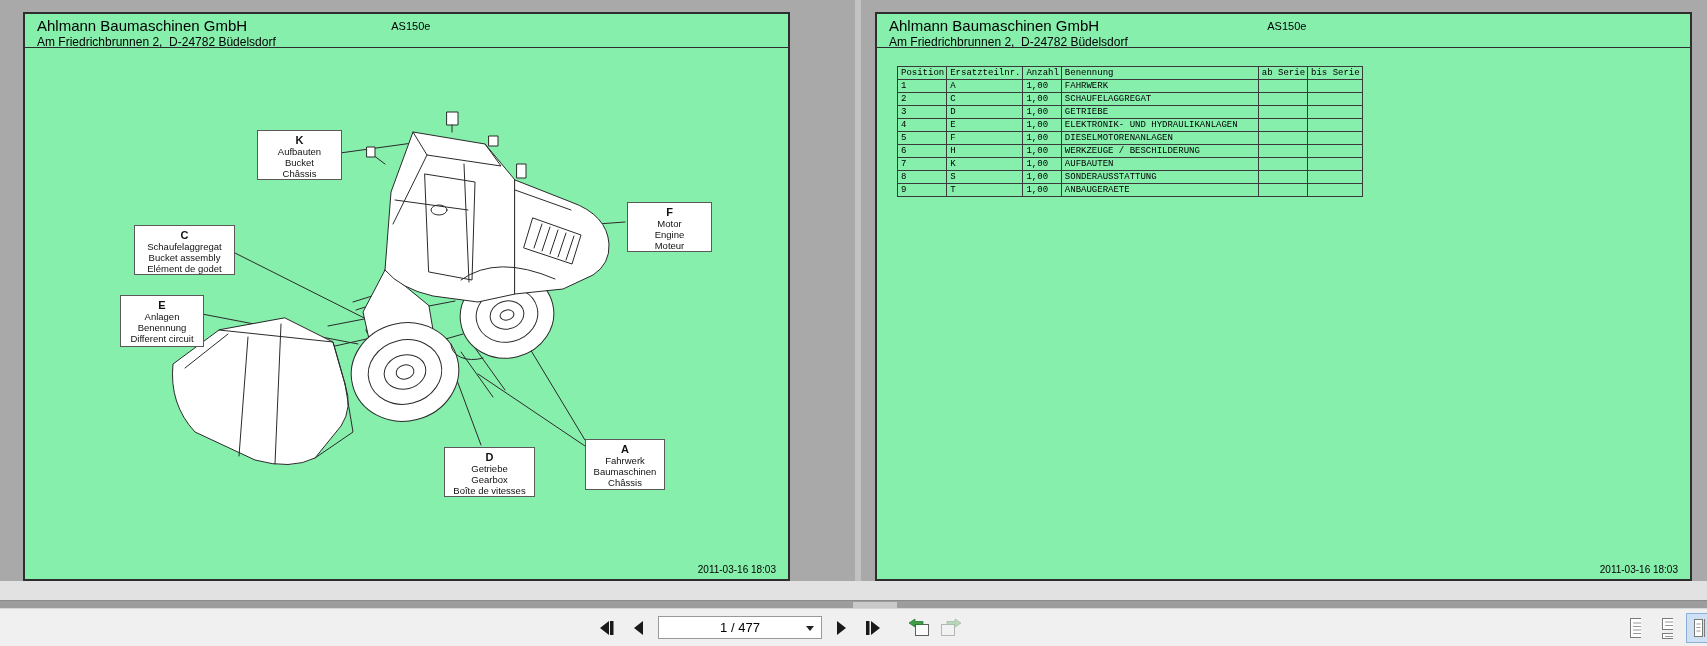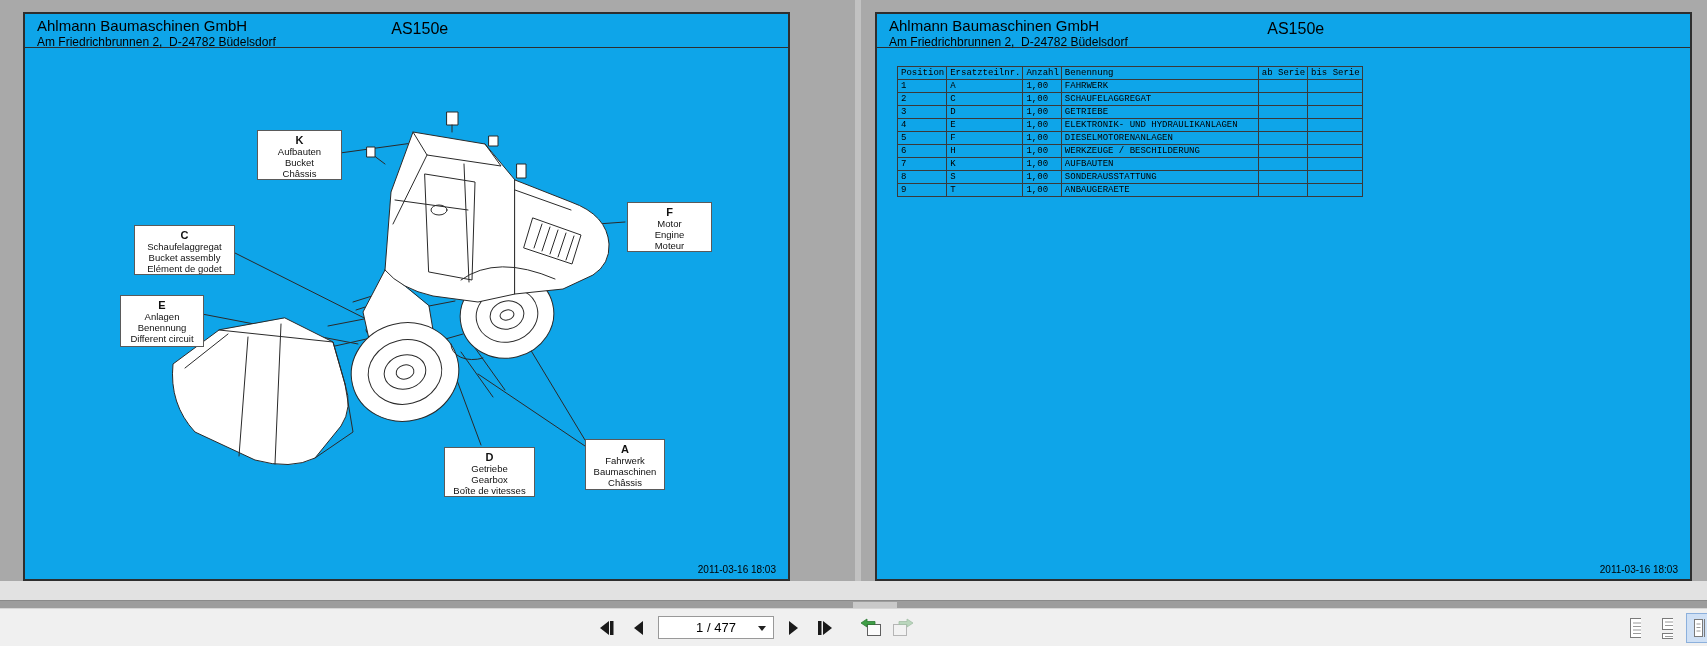--- a/index.html
+++ b/index.html
@@ -3,27 +3,27 @@
 <meta charset="utf-8">
 <style>
   html,body{margin:0;padding:0;}
   body{
     width:1707px;height:646px;position:relative;overflow:hidden;
     background:#a9a9a9;
     font-family:"Liberation Sans", sans-serif;
     -webkit-font-smoothing:antialiased;
   }
   
-  .page{position:absolute;top:12px;height:569px;background:#0ea5e9;border:2px solid #2e2e2e;box-sizing:border-box;}
+  .page{position:absolute;top:12px;height:569px;background:#86efac;border:2px solid #2e2e2e;box-sizing:border-box;}
   #page-left{left:23px;width:767px;}
   #page-right{left:875px;width:817px;}
   .page-header{position:absolute;left:0;right:0;top:0;height:33px;border-bottom:1px solid #2e2e2e;}
   .company{position:absolute;left:12px;top:3px;font-size:15px;color:#000;white-space:pre;}
   .address{position:absolute;left:12px;top:21px;font-size:12px;color:#000;white-space:pre;}
-  .model{position:absolute;left:48%;top:6px;font-size:16px;color:#000;}
+  .model{position:absolute;left:48%;top:6px;font-size:11px;color:#000;}
   .timestamp{position:absolute;right:12px;bottom:4px;font-size:10px;color:#000;text-align:center;}
   
   .drawing-svg{position:absolute;left:0;top:0;}
   .callout{position:absolute;border:1px solid #5a5a5a;background:#fff;box-sizing:border-box;
            text-align:center;font-size:9.5px;line-height:11px;padding-top:3px;color:#111;}
   .callout .key{font-weight:bold;font-size:11px;line-height:12px;}
   .co-K{left:232px;top:116px;width:85px;height:50px;}
   .co-C{left:109px;top:211px;width:101px;height:50px;}
   .co-E{left:95px;top:281px;width:84px;height:52px;}
   .co-F{left:602px;top:188px;width:85px;height:50px;}
@@ -38,21 +38,21 @@
   }
   
   .splitter-line{position:absolute;left:855px;top:0;width:6px;height:600px;background:#c2c2c2;}
   .bottom-strip{position:absolute;left:0;top:581px;width:1707px;height:19px;background:#e2e2e2;}
   .hscrollbar{position:absolute;left:0;top:600px;width:1707px;height:8px;background:#9d9d9d;border-top:1px solid #8a8a8a;box-sizing:border-box;}
   .hthumb{position:absolute;left:853px;top:1px;width:44px;height:6px;background:#c9c9c9;}
   
   .toolbar{position:absolute;left:0;top:608px;width:1707px;height:38px;background:#f0f0f0;border-top:1px solid #d6d6d6;box-sizing:border-box;}
   .nav-cluster{position:absolute;left:594px;top:0;height:37px;display:flex;align-items:center;gap:6px;}
   .tbtn{width:26px;height:28px;display:flex;align-items:center;justify-content:center;background:transparent;border:none;padding:0;}
-  .combobox{position:relative;width:116px;height:23px;background:#fff;border:1px solid #999;box-sizing:border-box;
+  .combobox{position:relative;width:164px;height:23px;background:#fff;border:1px solid #999;box-sizing:border-box;
             display:flex;align-items:center;justify-content:center;font-size:13px;color:#000;}
   .combo-caret{position:absolute;right:7px;top:9px;width:0;height:0;
                border-left:4px solid transparent;border-right:4px solid transparent;border-top:5px solid #222;}
   .view-gap{width:8px;}
   .layout-cluster{position:absolute;left:1622px;top:4px;display:flex;gap:6px;}
   .layout-btn{width:26px;height:30px;display:flex;align-items:center;justify-content:center;background:transparent;border:1px solid transparent;box-sizing:border-box;}
   .layout-btn.selected{background:#cfe0f5;border:1px solid #8cb0dc;}
 </style>
 </head>
 <body>

